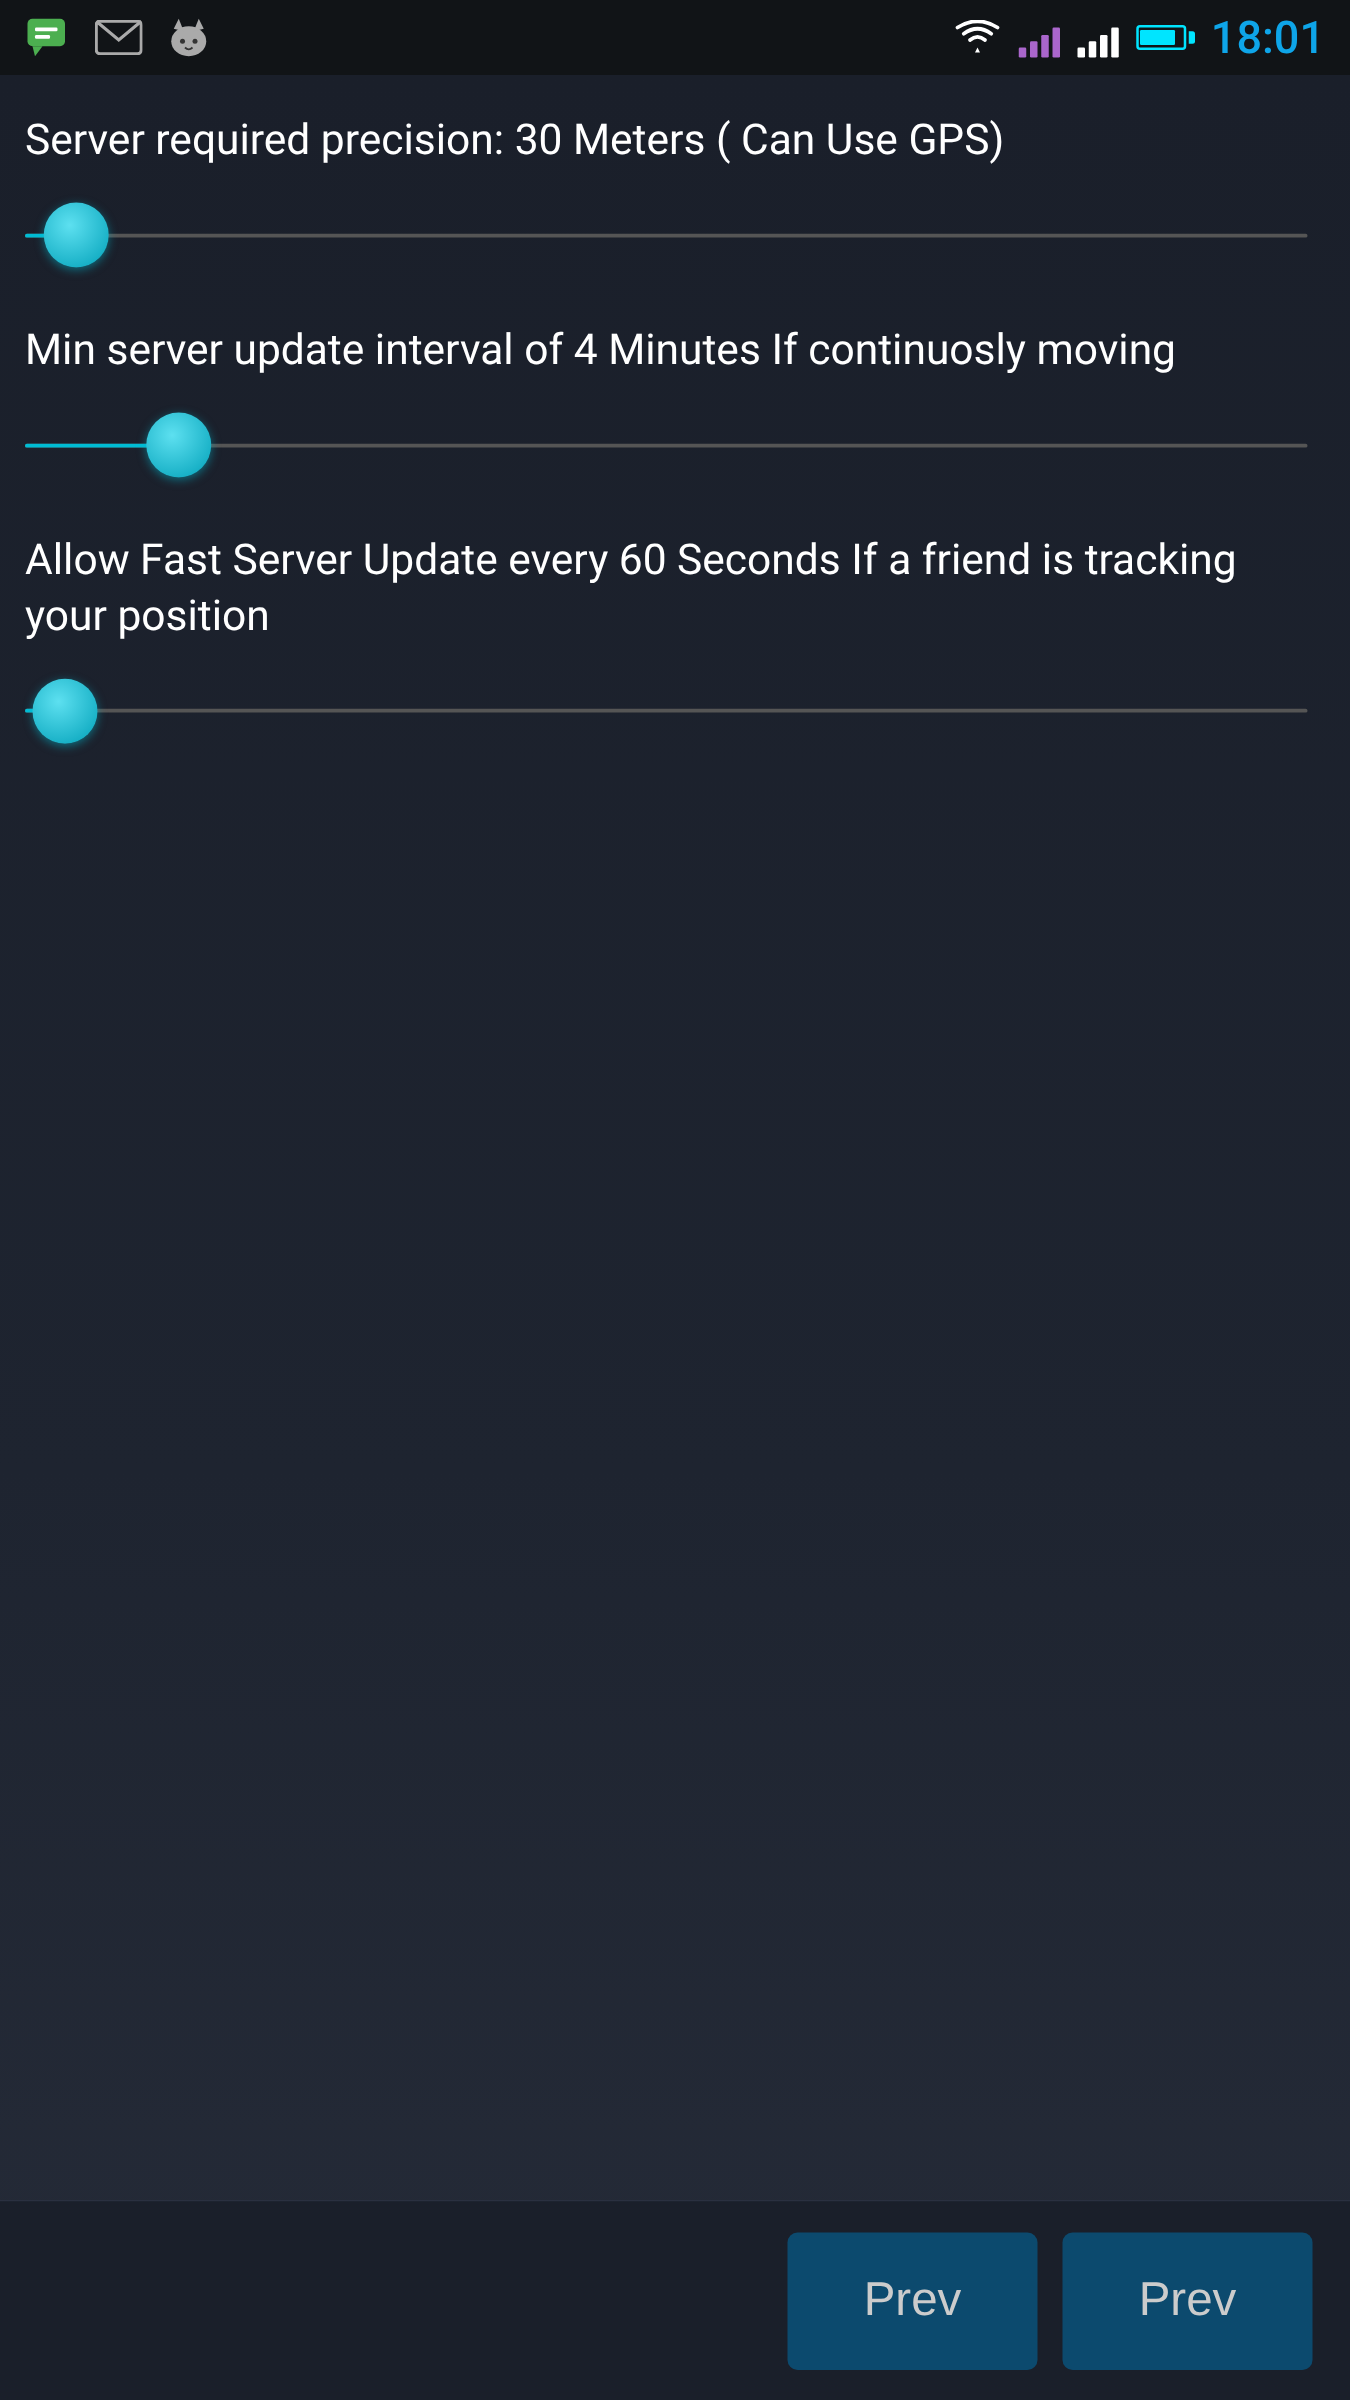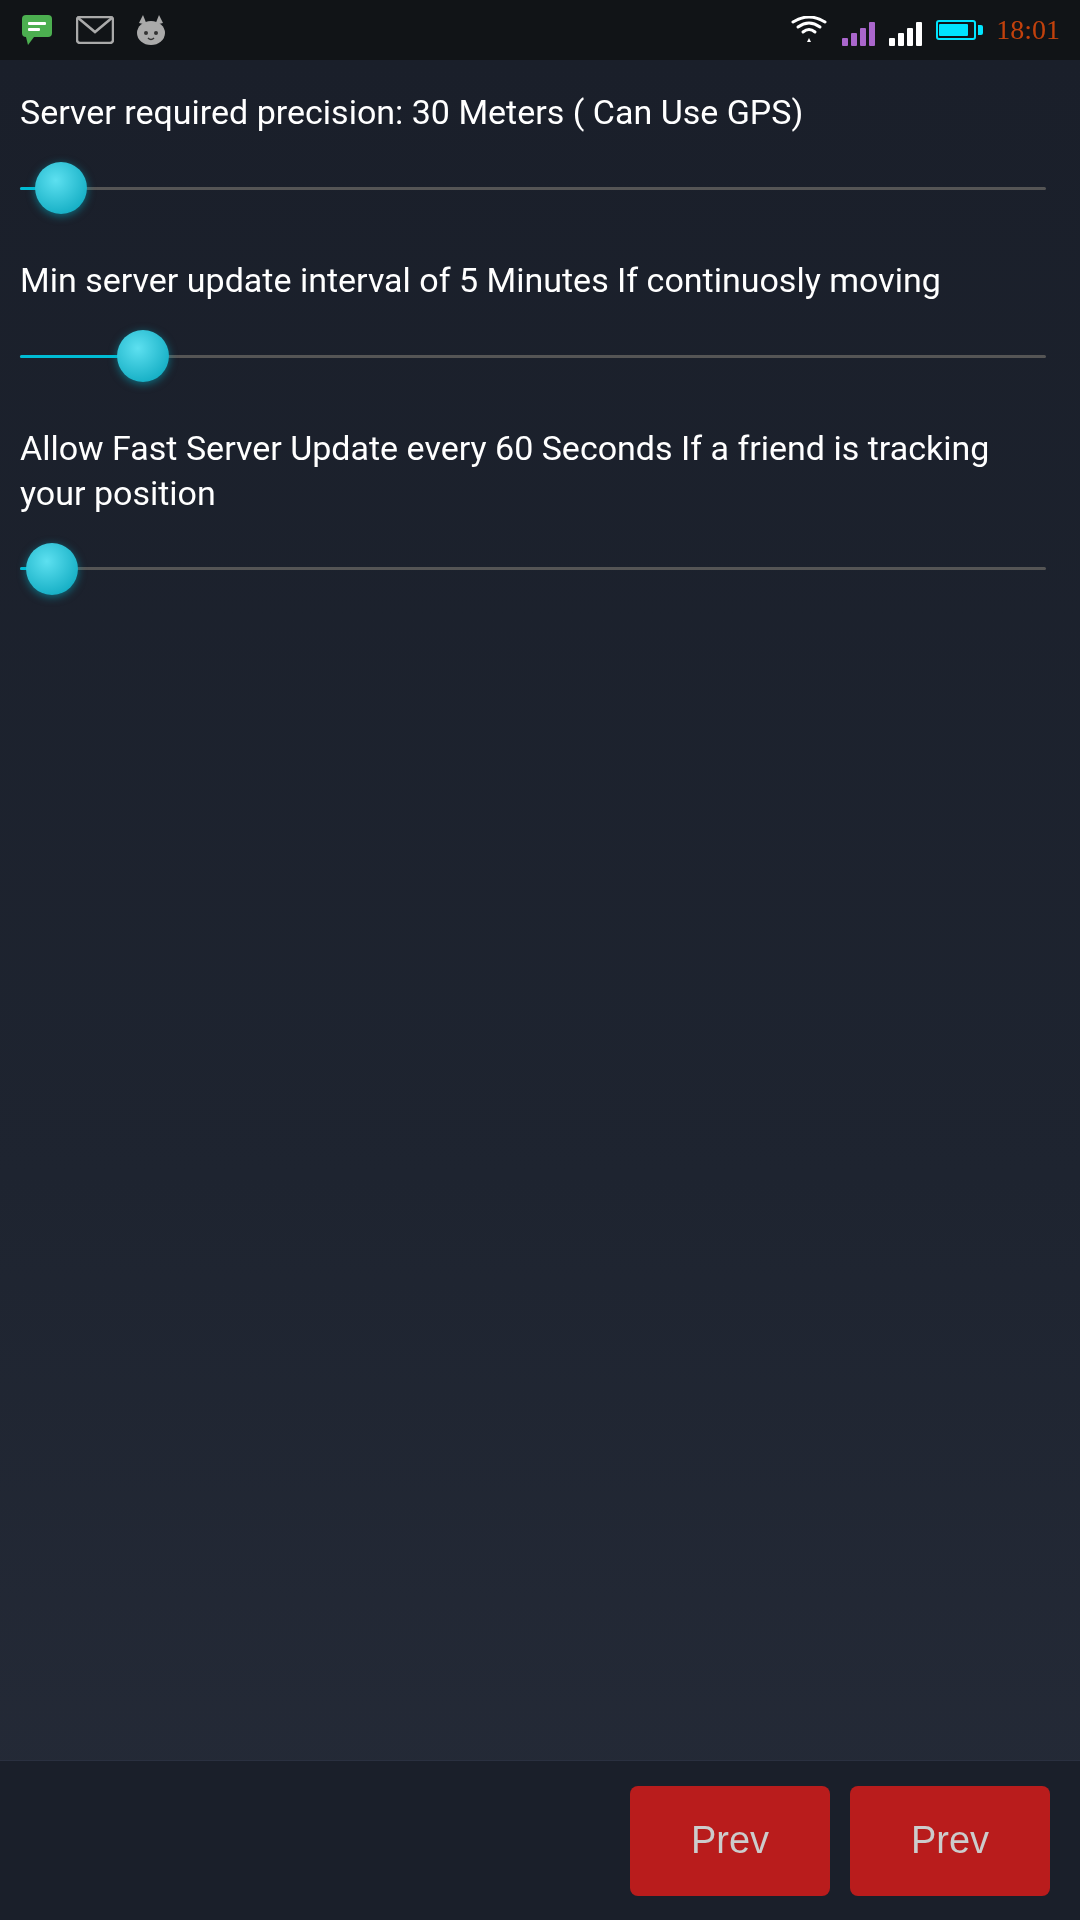--- a/index.html
+++ b/index.html
@@ -37,24 +37,23 @@
       gap: 18px;
     }
 
     .status-bar-right {
       display: flex;
       align-items: center;
       gap: 14px;
     }
 
     .time-text {
-      color: #c2410c;
-      font-size: 28px;
+      color: #0ea5e9;
+      font-size: 36px;
       font-weight: 500;
-      font-family: Liberation Serif, serif;
     }
 
     
     .main-content {
       padding: 30px 34px 200px 20px;
       height: calc(1920px - 60px);
       overflow: hidden;
       background: linear-gradient(180deg, #1a1f2a 0%, #1e2430 60%, #252b38 100%);
     }
 
@@ -116,21 +115,21 @@
       align-items: center;
       justify-content: flex-end;
       padding: 0 30px;
       gap: 20px;
       border-top: 1px solid #2a3040;
     }
 
     .nav-button {
       width: 200px;
       height: 110px;
-      background: #b91c1c;
+      background: #0c4a6e;
       border: none;
       border-radius: 8px;
       color: #cccccc;
       font-size: 38px;
       font-weight: 400;
       cursor: pointer;
       display: flex;
       align-items: center;
       justify-content: center;
     }
@@ -211,21 +210,21 @@
     <div class="slider-label">Server required precision: 30 Meters ( Can Use GPS)</div>
     <div class="slider-track-container">
       <div class="slider-track">
         <div class="slider-fill" style="width: 4%;"></div>
         <div class="slider-thumb" style="left: calc(4% - 26px);"></div>
       </div>
     </div>
   </div>
 
   <div class="slider-section">
-    <div class="slider-label">Min server update interval of 5 Minutes If continuosly moving</div>
+    <div class="slider-label">Min server update interval of 4 Minutes If continuosly moving</div>
     <div class="slider-track-container">
       <div class="slider-track">
         <div class="slider-fill" style="width: 12%;"></div>
         <div class="slider-thumb" style="left: calc(12% - 26px);"></div>
       </div>
     </div>
   </div>
 
 
   <div class="slider-section">

